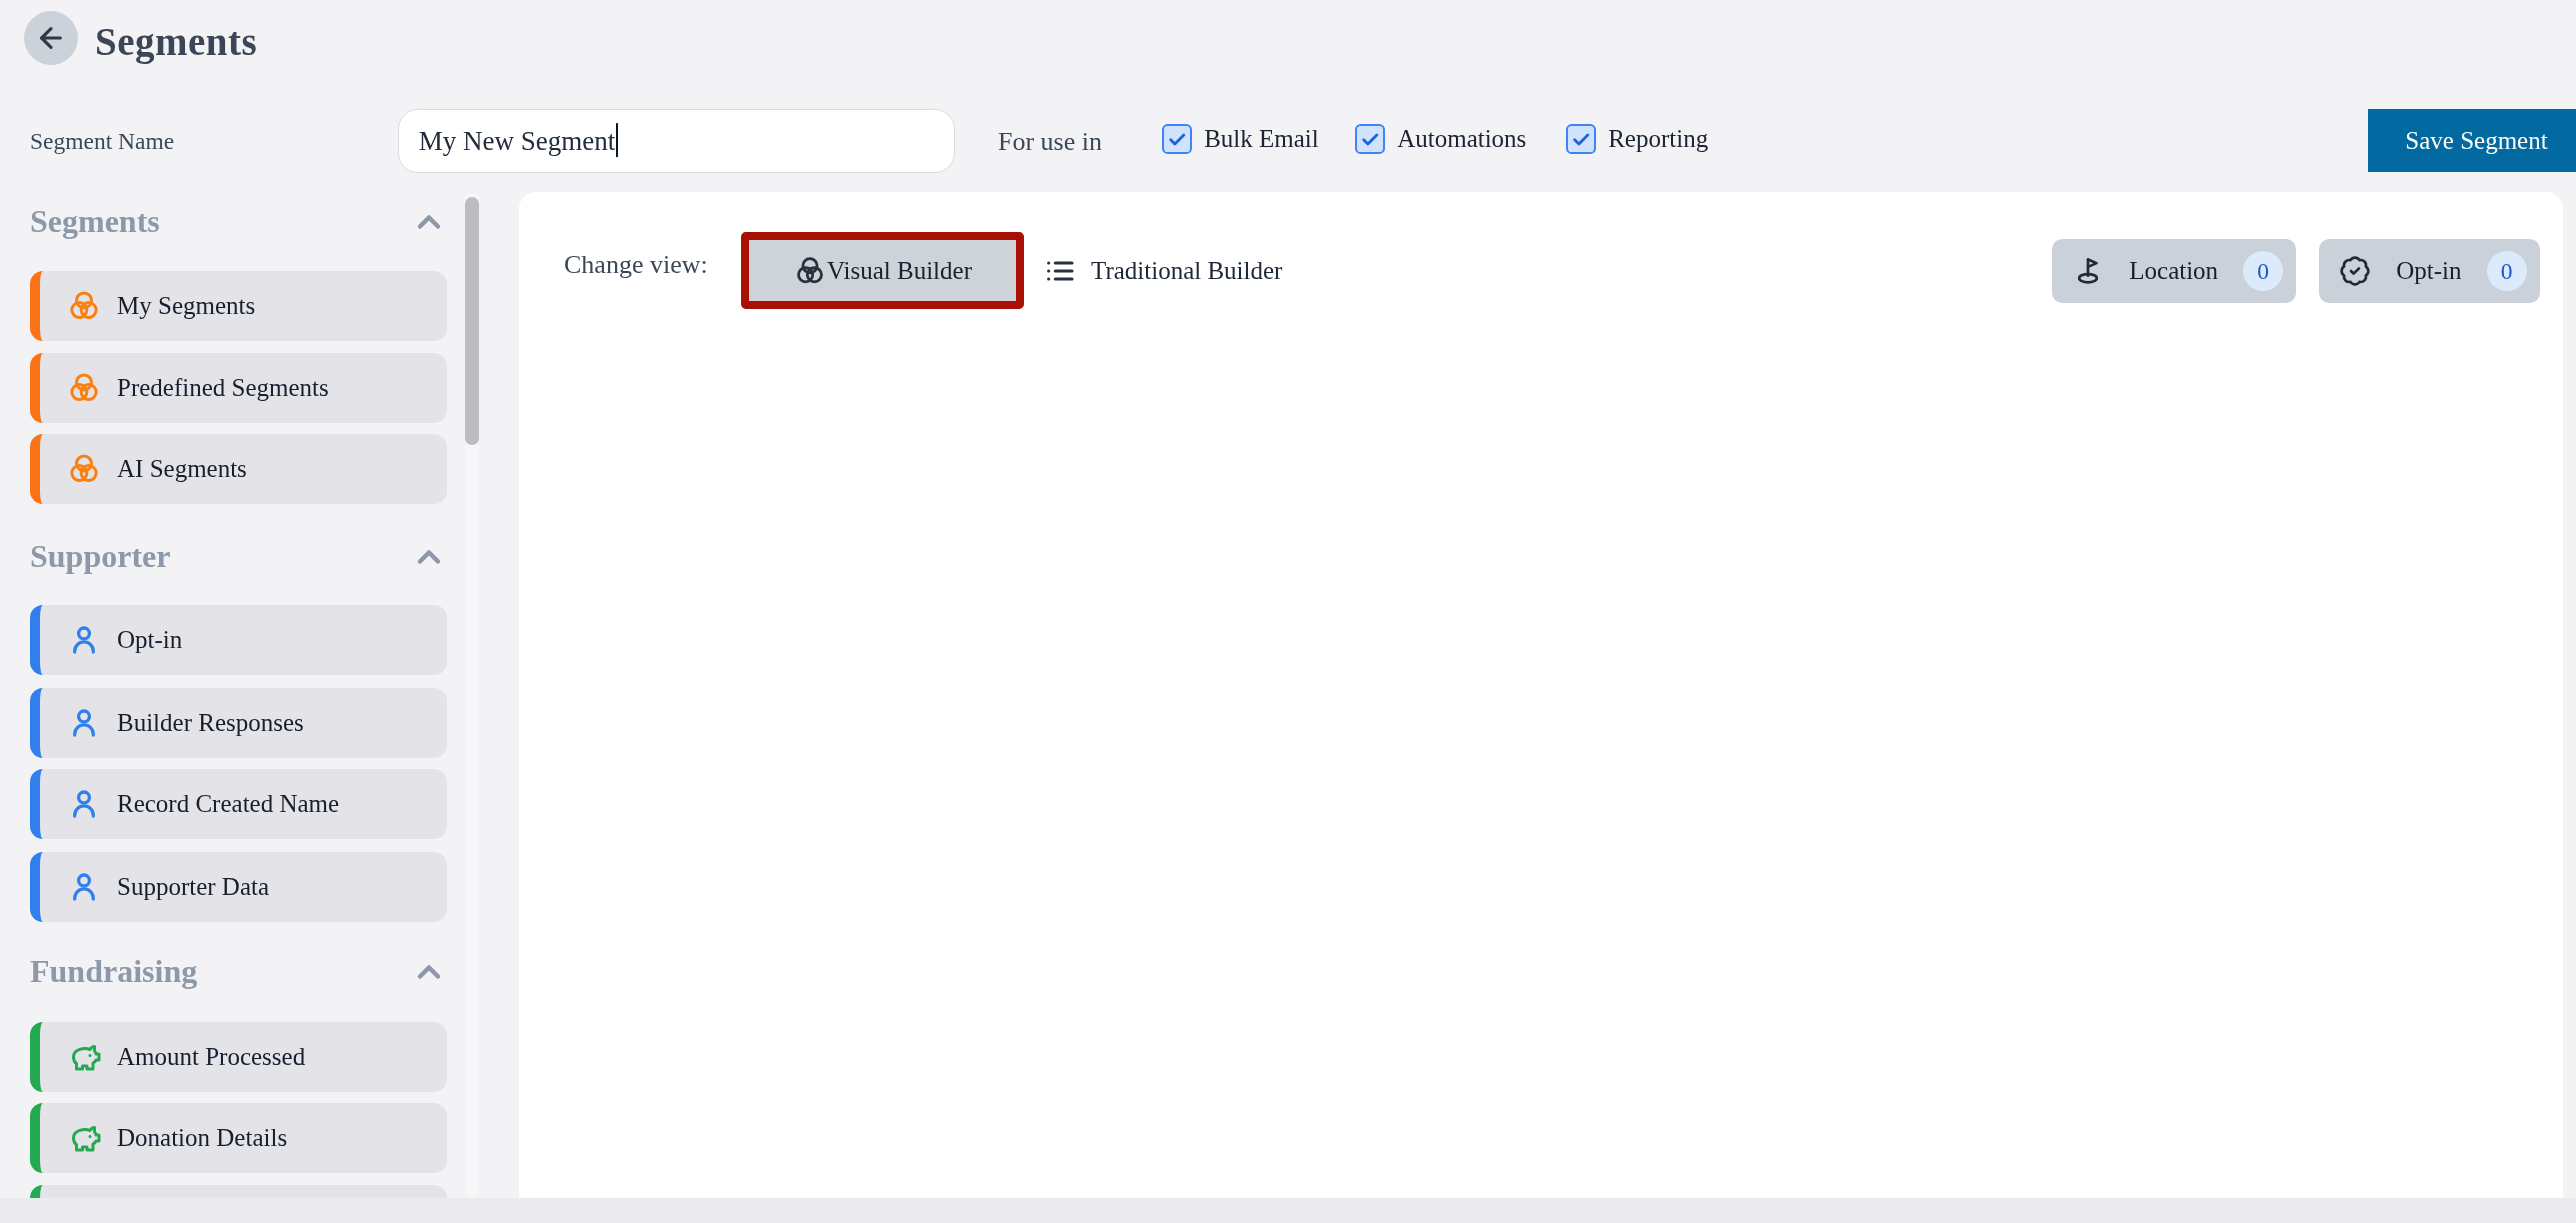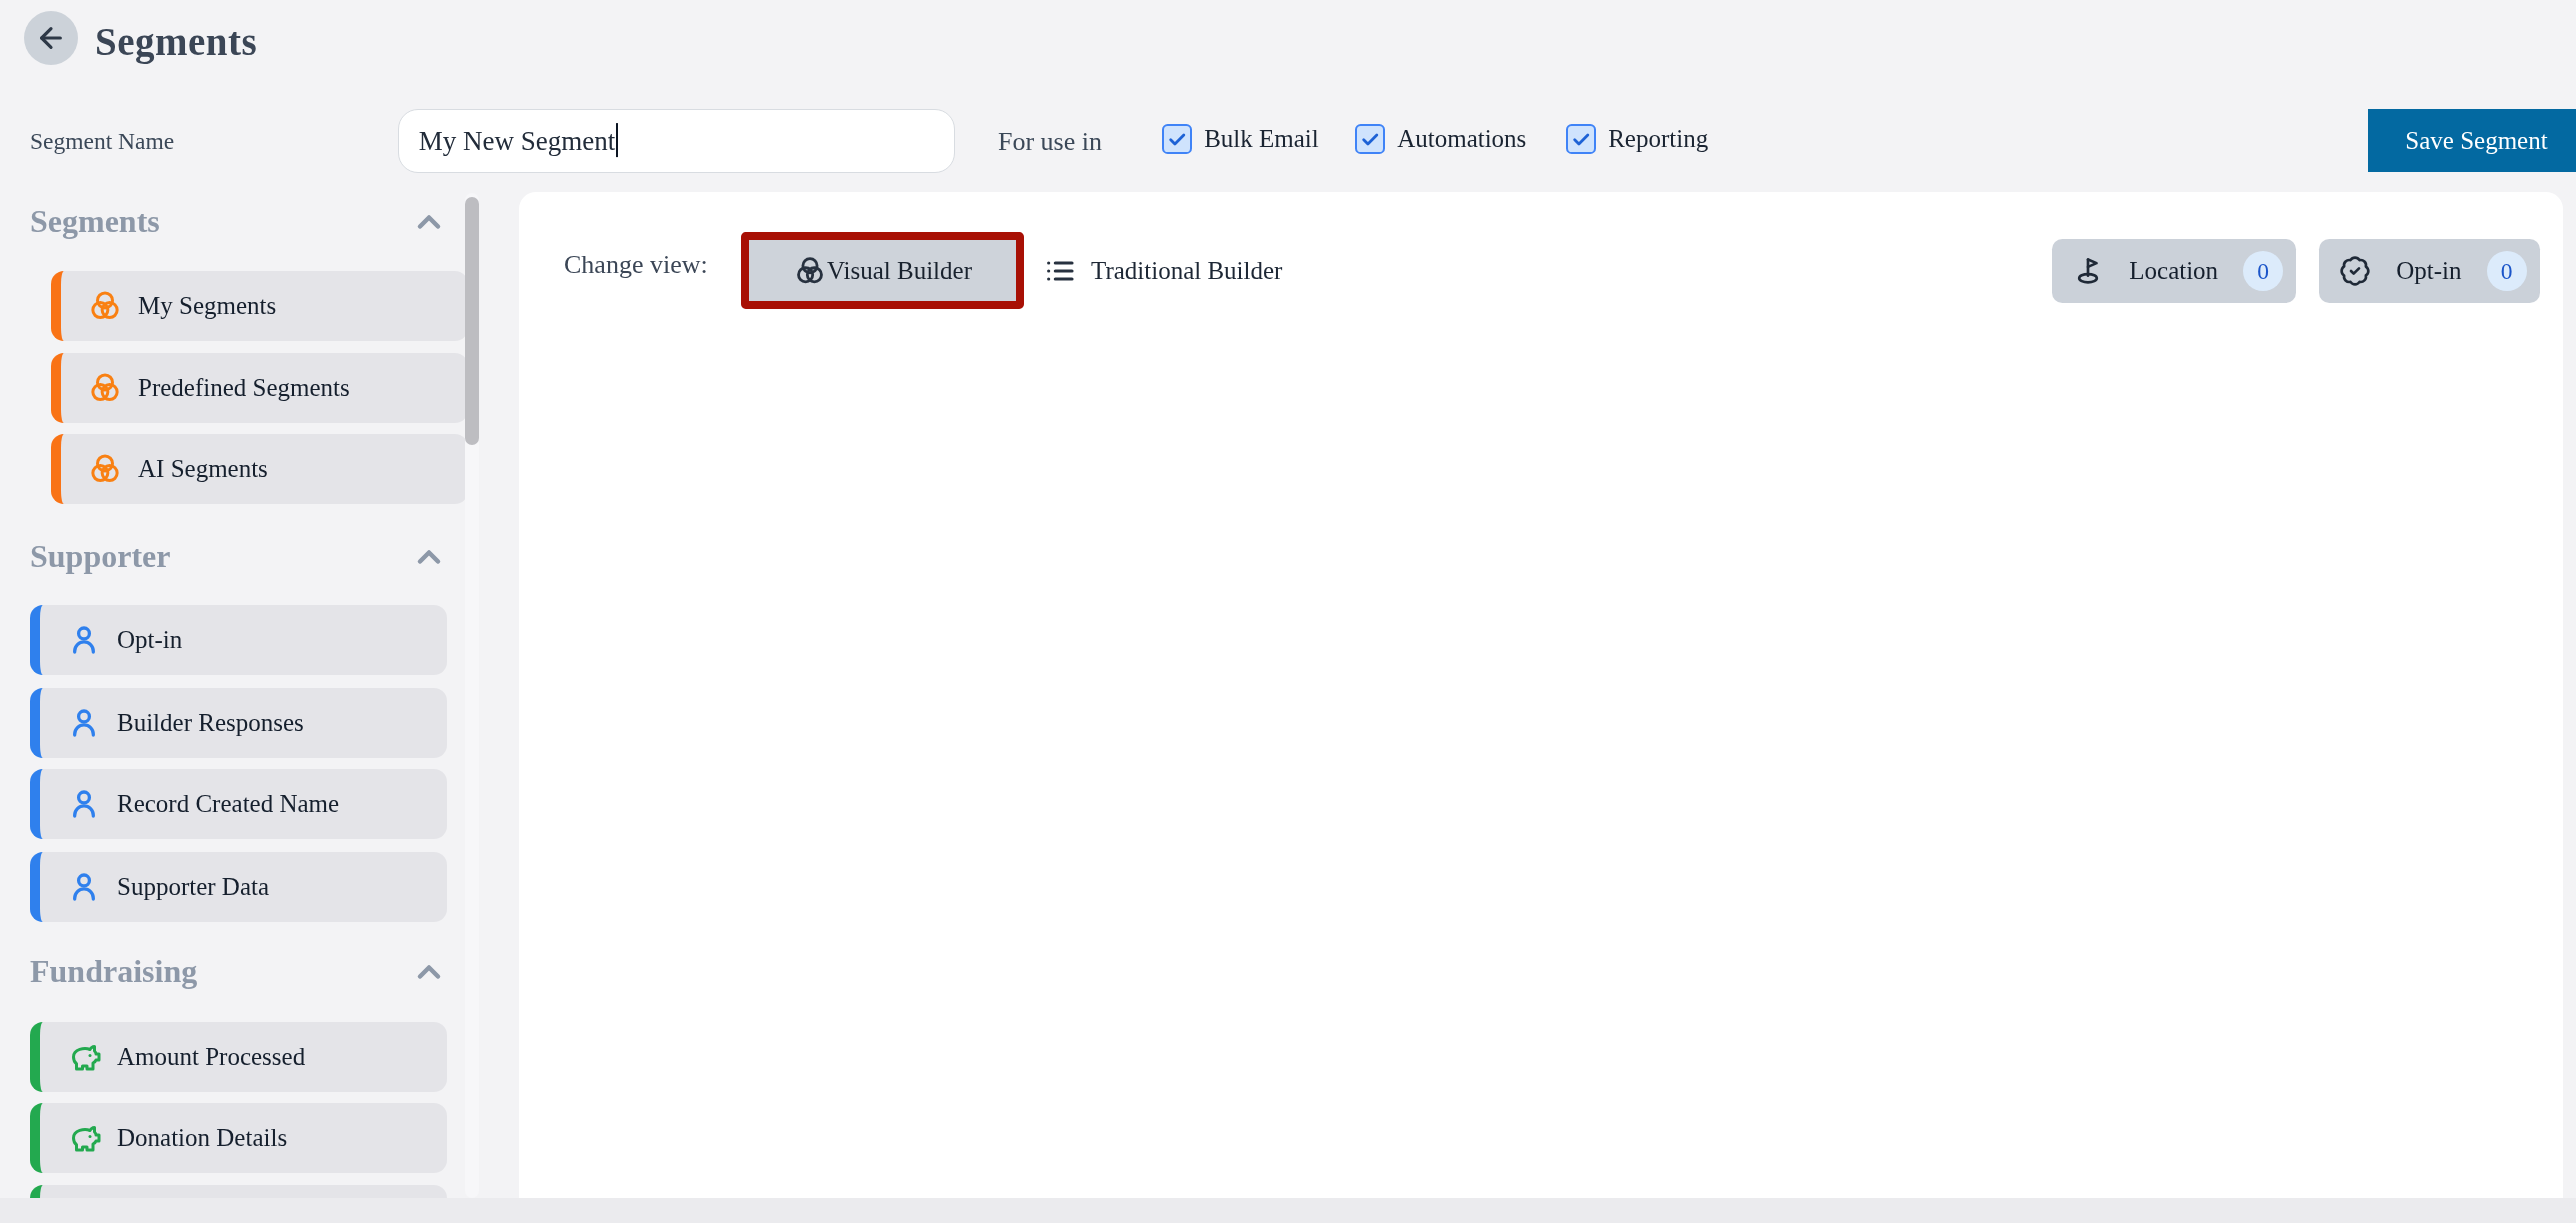--- a/index.html
+++ b/index.html
@@ -82,21 +82,21 @@
   }
   .section-title { font-size: 32px; font-weight: 700; color: #8d98a8; }
   .section-chevron { color: #8d98a8; cursor: pointer; display: flex; }
   .side-item {
     position: absolute; left: 30px; width: 417px; height: 70px;
     background: #e4e4e8; border-radius: 13px;
     display: flex; align-items: center; gap: 15px;
     padding-left: 26px; cursor: pointer;
     border-left: 10.3px solid transparent;
   }
-  .accent-orange { border-left-color: #f97316; margin-left: 21px; }
+  .accent-orange { border-left-color: #f97316; }
   .accent-orange .item-icon { color: #f98012; }
   .accent-blue { border-left-color: #2f80ed; }
   .accent-blue .item-icon { color: #2f80ed; }
   .accent-green { border-left-color: #23a94f; }
   .accent-green .item-icon { color: #23a94f; }
   .item-icon { display: flex; }
   .item-label { font-size: 25px; color: #151f2d; }
 
   .side-scrollbar-track {
     position: absolute; left: 465px; top: 193px; width: 14px; height: 1005px;

